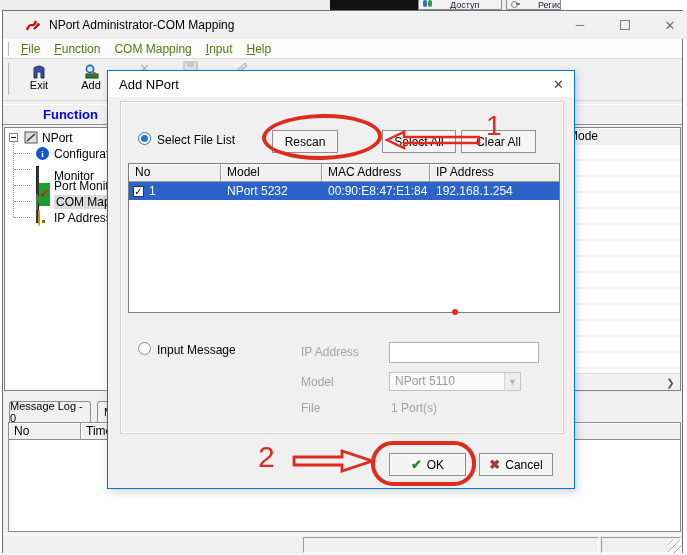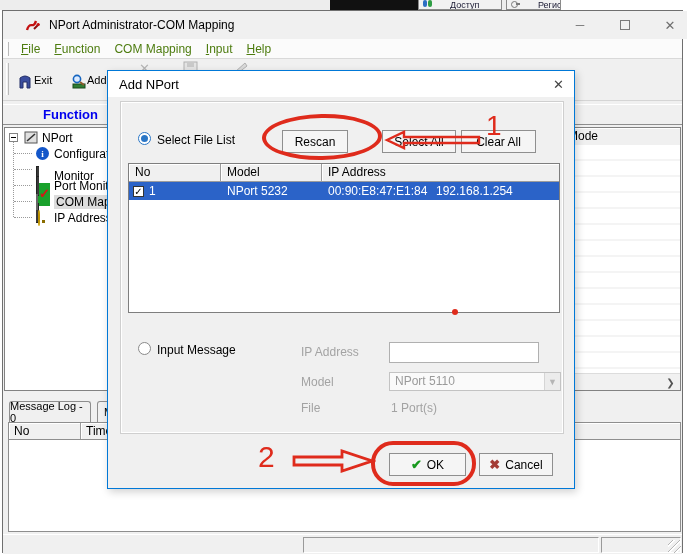--- a/index.html
+++ b/index.html
@@ -32,21 +32,21 @@
   .winbtn.min { left:549px; } .winbtn.max { left:594px; } .winbtn.cls { left:639px; font-size:13px; }
   .maxglyph { width:10px; height:10px; border:1px solid #7a7a7a; }
 
   .menubar { position:absolute; left:0; top:28px; width:100%; height:20px; background:#fbfbfb; border-bottom:1px solid #d9d9d9; display:flex; align-items:center; }
   .menugrip { width:3px; height:14px; border-left:1px solid #fff; border-right:1px solid #b9b9b9; margin:0 5px 0 3px; }
   .menu-item { padding:2px 7px; font-size:12px; color:#4d7c0f; }
   .accel::first-letter { text-decoration:underline; }
 
   .toolbar { position:absolute; left:0; top:48px; width:100%; height:42px; background:#f0f0f0; border-bottom:1px solid #d5d5d5; }
   .tbgrip { position:absolute; left:3px; top:4px; width:3px; height:32px; border-left:1px solid #fff; border-right:1px solid #b9b9b9; }
-  .tool { position:absolute; top:3px; width:44px; height:36px; display:flex; flex-direction:row; align-items:center; justify-content:flex-start; font-size:11px; color:#000; }
+  .tool { position:absolute; top:3px; width:44px; height:36px; display:flex; flex-direction:column; align-items:center; justify-content:flex-start; font-size:11px; color:#000; }
   .tool .ticon { height:17px; display:flex; align-items:flex-end; }
   .tool-exit { left:14px; } .tool-add { left:66px; }
   .tool-dis { position:absolute; top:2px; color:#b3b3b3; font-size:13px; }
 
   .funchdr { position:absolute; left:0; top:93px; width:100%; height:21px; background:#f0f0f0;
              border-top:1px solid #fff; border-bottom:1px solid #8e8e8e; }
   .funchdr span { position:absolute; left:40px; top:2px; font-weight:bold; font-size:13px; color:#0000ee; }
 
   
   .treepanel { position:absolute; left:1px; top:116px; width:179px; height:264px; background:#fff; border:1px solid #828282; overflow:hidden; }
@@ -101,41 +101,41 @@
   .groupbox { position:absolute; left:12px; top:30px; width:444px; height:333px; border:1px solid #cfcfcf; box-shadow:inset 0 0 0 1px #fff; }
 
   .radio { position:absolute; width:13px; height:13px; border-radius:50%; background:#fff; border:1px solid #8a8a8a; }
   .radio.sel { border-color:#2a76c6; }
   .radio.sel:after { content:""; position:absolute; left:2px; top:2px; width:7px; height:7px; border-radius:50%; background:#2a76c6; }
   .dlbl { position:absolute; font-size:12px; white-space:nowrap; }
   .glbl { position:absolute; font-size:12px; color:#a3a3a3; white-space:nowrap; }
 
   .btn { position:absolute; height:23px; background:#f5f5f5; border:1px solid #8f8f8f; font-size:12px;
          display:flex; align-items:center; justify-content:center; white-space:nowrap; }
-  .btn-rescan { left:174px; top:59px; width:66px; }
+  .btn-rescan { left:164px; top:59px; width:66px; }
   .btn-selall { left:274px; top:59px; width:74px; }
   .btn-clrall { left:353px; top:59px; width:75px; }
   .btn-ok { left:281px; top:382px; width:77px; gap:5px; }
   .btn-cancel { left:371px; top:382px; width:74px; gap:5px; }
   .ok-check { color:#18991e; font-weight:bold; font-size:13px; }
   .cancel-x { color:#a33c35; font-weight:bold; font-size:13px; }
 
   .dtable { position:absolute; left:20px; top:92px; width:432px; height:150px; background:#fff; border:1px solid #7e7e7e; }
   .dthead { display:flex; height:18px; }
   .dth { background:#f0f0f0; border-right:1px solid #9c9c9c; border-bottom:1px solid #9c9c9c;
          box-shadow:inset 1px 1px 0 #fff; padding:1px 0 0 6px; font-size:12px; }
   .dtrow { display:flex; height:18px; background:#2b63c8; color:#fff; align-items:center; }
   .dtc { padding-left:6px; font-size:12px; white-space:nowrap; overflow:hidden; }
   .c1 { width:92px; flex:none; } .c2 { width:101px; flex:none; } .c3 { width:108px; flex:none; } .c4 { flex:1; }
   .chk { display:inline-block; width:11px; height:11px; background:#fff; border:1px solid #333; color:#000;
          font-size:10px; line-height:10px; text-align:center; margin:0 5px 0 3px; vertical-align:-2px; }
   .rowno { display:flex; align-items:center; padding-left:1px; }
 
   .dinput { position:absolute; left:281px; top:271px; width:150px; height:21px; background:#fff; border:1px solid #b0b0b0; }
-  .dcombo { position:absolute; left:281px; top:301px; width:172px; height:19px; background:#fafafa; border:1px solid #c3c3c3;
+  .dcombo { position:absolute; left:281px; top:301px; width:132px; height:19px; background:#fafafa; border:1px solid #c3c3c3;
             font-size:12px; color:#9a9a9a; padding:1px 0 0 5px; }
   .dcombo .arr { position:absolute; right:0; top:0; width:16px; height:17px; background:#ececec; border-left:1px solid #d5d5d5;
                  color:#b5b5b5; font-size:9px; display:flex; align-items:center; justify-content:center; }
 
   
   .anno { position:absolute; z-index:50; }
   .ring-rescan { left:262px; top:114px; width:120px; height:46px; border:4px solid #df2b1c; border-radius:50%; transform:rotate(-1deg); }
   .ring-ok { left:371px; top:441px; width:105px; height:45px; border:4px solid #df2b1c; border-radius:22px; }
   .num { color:#df2b1c; font-size:28px; line-height:1; }
   .num1 { left:486px; top:112px; }
@@ -313,20 +313,21 @@
     <span class="dlbl" style="left:49px; top:62px;">Select File List</span>
 
     <div class="btn btn-rescan">Rescan</div>
     <div class="btn btn-selall">Select All</div>
     <div class="btn btn-clrall">Clear All</div>
 
     <div class="dtable">
       <div class="dthead">
         <div class="dth c1">No</div>
         <div class="dth c2">Model</div>
+        <div class="dth c3">MAC Address</div>
         <div class="dth c4" style="border-right:none;">IP Address</div>
       </div>
       <div class="dtrow">
         <div class="c1 rowno">
           <span class="chk"><span>✓</span></span>
           <span>1</span>
         </div>
         <div class="dtc c2">NPort 5232</div>
         <div class="dtc c3">00:90:E8:47:E1:84</div>
         <div class="dtc c4">192.168.1.254</div>

